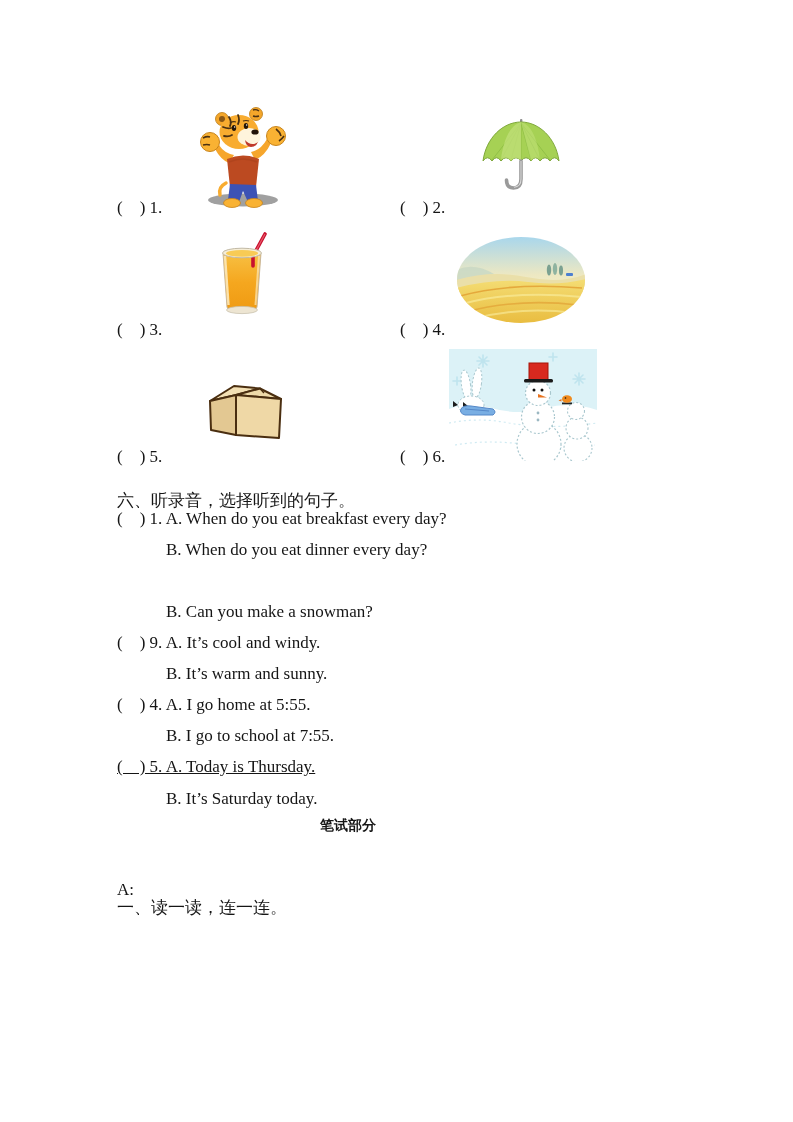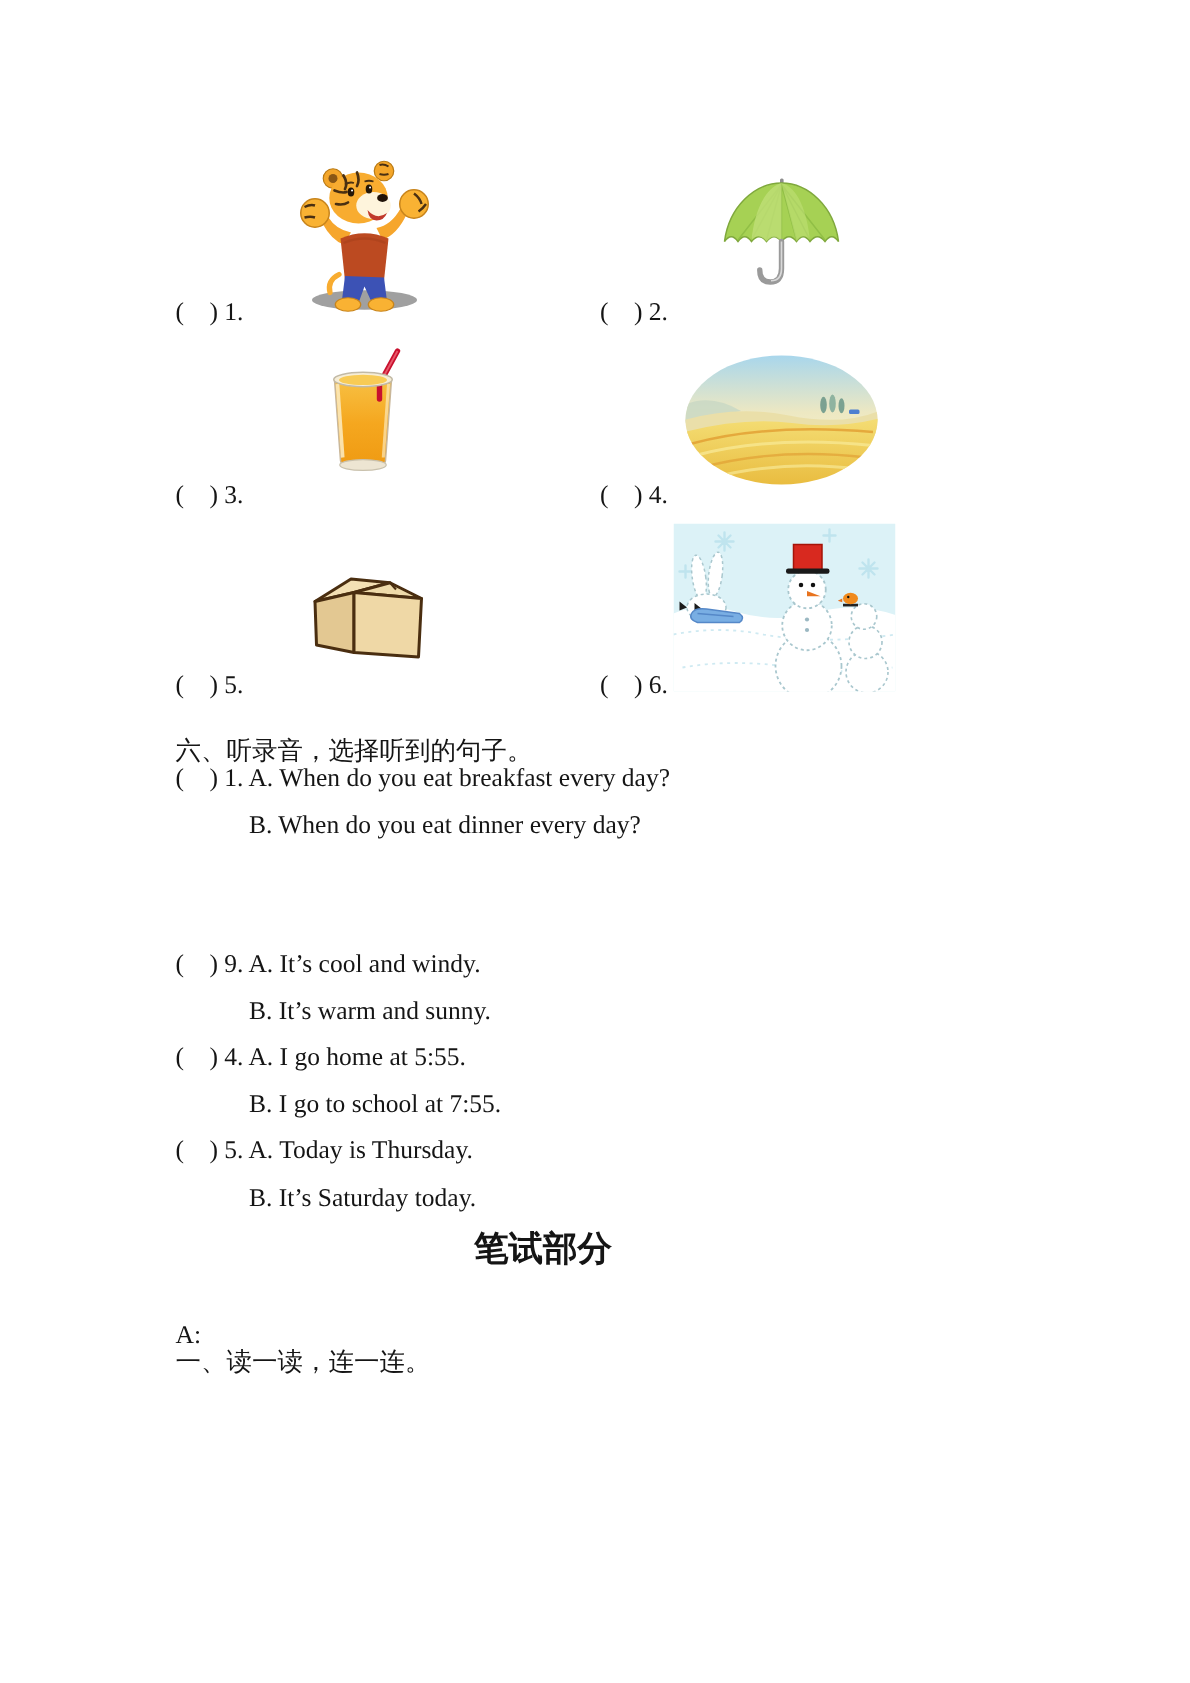--- a/index.html
+++ b/index.html
@@ -13,22 +13,22 @@
   }
   .t{
     position:absolute;
     white-space:pre;
     font-size:17px;
     line-height:20px;
   }
   .pic{position:absolute;margin:0;padding:0;}
   .pic svg{display:block;width:100%;height:100%;}
   .center-title{
-    position:absolute;left:16px;width:692px;
-    text-align:center;font-weight:bold;font-size:23px;white-space:pre;
+    position:absolute;left:2px;width:692px;
+    text-align:center;font-weight:bold;font-size:14px;white-space:pre;
   }
 </style>
 </head>
 <body>
 
 <div class="page">
 
   <figure class="pic" style="left:193px;top:105px;width:100px;height:103px;">
     <svg viewBox="0 0 100 103">
       <ellipse cx="50" cy="95" rx="35" ry="6.5" fill="#8f8f8f" opacity="0.85"></ellipse>
@@ -210,27 +210,28 @@
   </figure>
 
   <span class="t" style="left:117px;top:447px;">(    ) 5.</span>
   <span class="t" style="left:400px;top:447px;">(    ) 6.</span>
 
   <span class="t" style="left:117px;top:475px;margin-top:16px;">六、听录音，选择听到的句子。</span>
 
   <span class="t" style="left:117px;top:509px;">(    ) 1. A. When do you eat breakfast every day?</span>
   <span class="t" style="left:166px;top:540px;">B. When do you eat dinner every day?</span>
 
+  <span class="t" style="left:166px;top:602px;">B. Can you make a snowman?</span>
 
   <span class="t" style="left:117px;top:633px;">(    ) 9. A. It’s cool and windy.</span>
   <span class="t" style="left:166px;top:664px;">B. It’s warm and sunny.</span>
 
   <span class="t" style="left:117px;top:695px;">(    ) 4. A. I go home at 5:55.</span>
   <span class="t" style="left:166px;top:726px;">B. I go to school at 7:55.</span>
 
-  <span class="t" style="left:117px;top:757px;">(    ) 5. A. Today is Thursday.</span>
+  <span class="t" style="left:117px;top:757px;text-decoration:underline;">(    ) 5. A. Today is Thursday.</span>
   <span class="t" style="left:166px;top:789px;">B. It’s Saturday today.</span>
 
   <span class="center-title" style="top:817px;">笔试部分</span>
   <span class="t" style="left:117px;top:898px;text-align:center;">一、读一读，连一连。</span>
   <span class="t" style="left:117px;top:880px;">A:</span>
 
 </div>
 
 </body></html>

